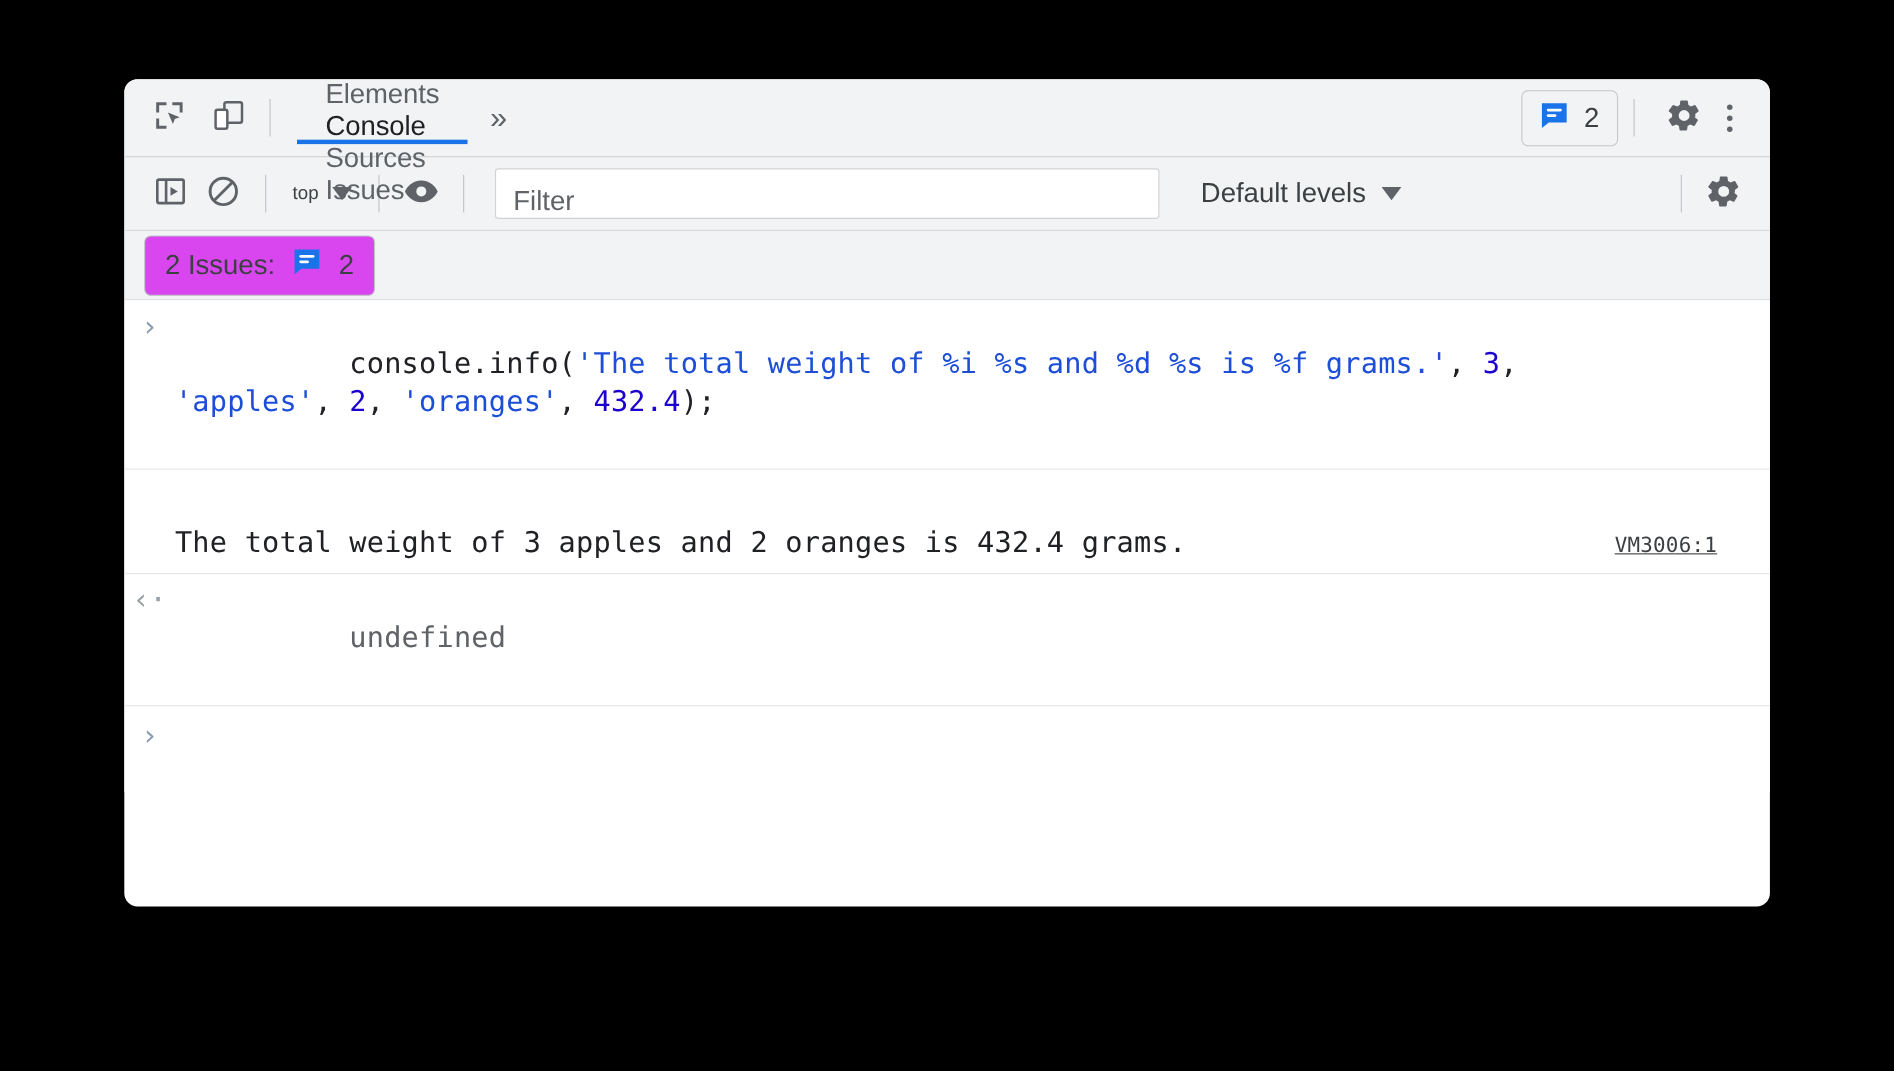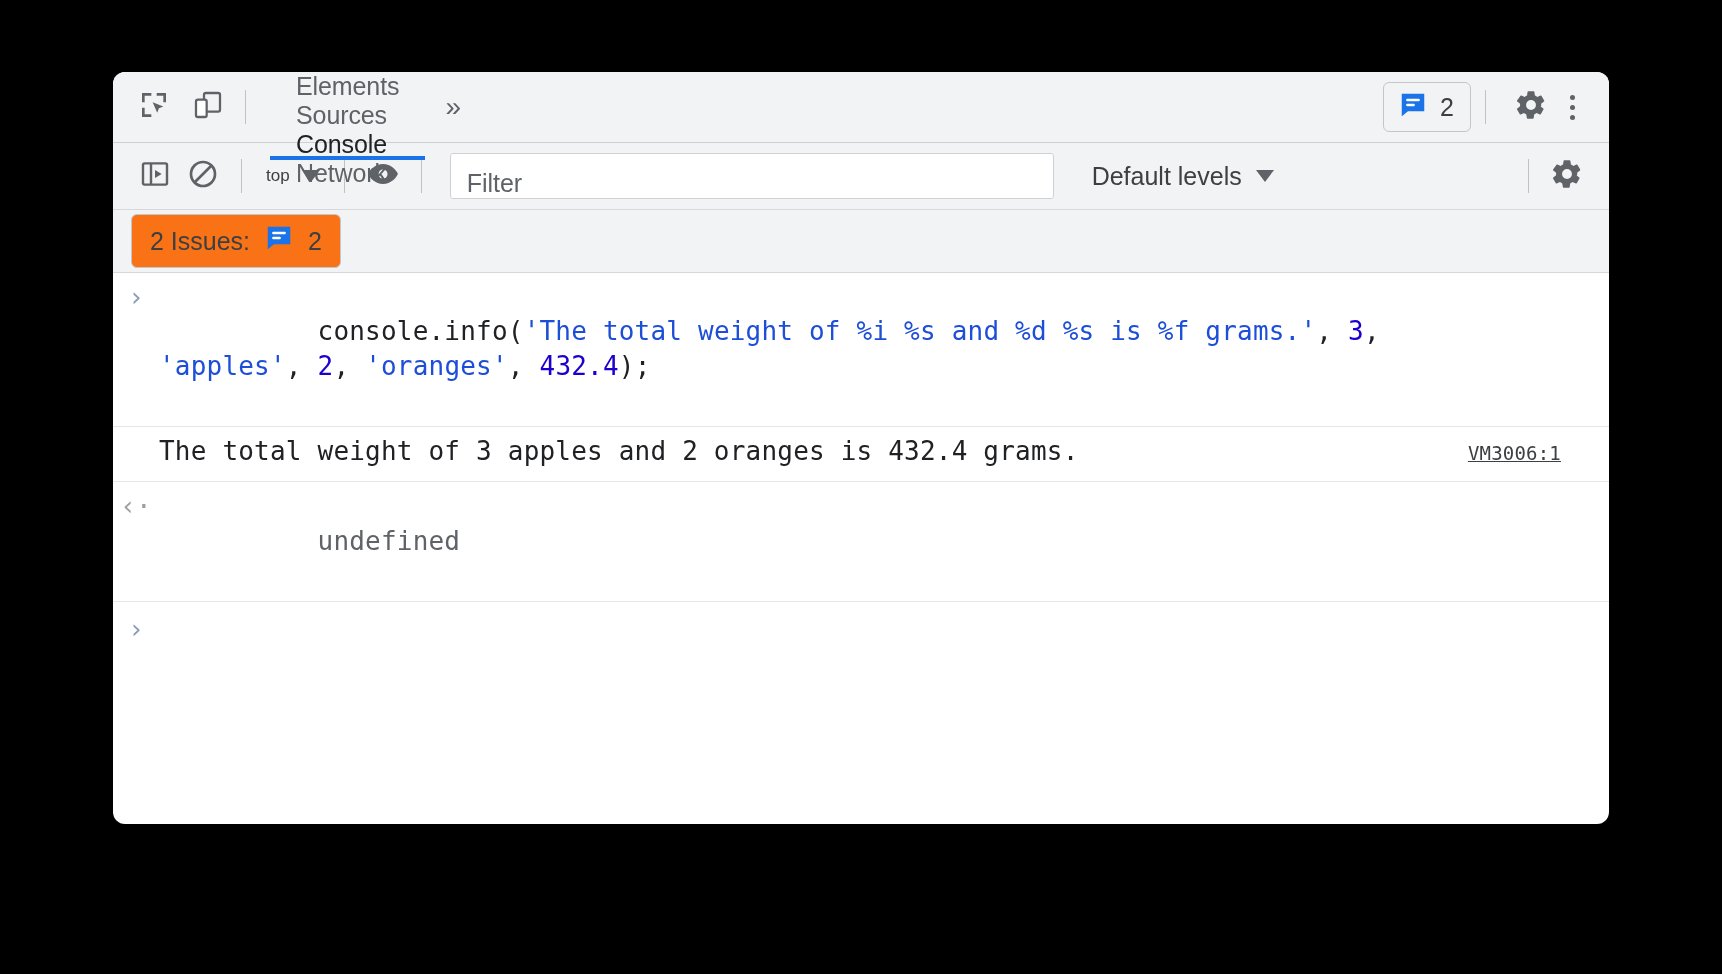--- a/index.html
+++ b/index.html
@@ -225,21 +225,21 @@
     align-items: center;
     padding-left: 18px;
     border-bottom: 1px solid #d6d9dc;
   }
   .issues-btn {
     display: flex;
     align-items: center;
     gap: 14px;
     border: 1px solid #c4c7ca;
     border-radius: 6px;
-    background: #f97316;
+    background: #d946ef;
     padding: 8px 18px;
     font-size: 25px;
     color: #3c4043;
   }
 
   
   .console-body {
     background: #ffffff;
     height: 447px;
     overflow: hidden;
@@ -271,20 +271,21 @@
     padding-right: 20px;
     letter-spacing: 0.2px;
   }
   .s-str { color: #1d4ed8; }
   .s-num { color: #1c00cf; }
   .s-plain { color: #202124; margin-top: 18px; }
   .out-row {
     display: flex;
     justify-content: space-between;
     align-items: baseline;
+    margin-top: 43px;
   }
   .src-link {
     color: #3c4043;
     text-decoration: underline;
     font-size: 19px;
     padding-right: 28px;
     white-space: nowrap;
   }
   .undef {
     color: #5f6368;
@@ -318,28 +319,28 @@
           </svg>
         </span>
       </div>
 
       <div class="vdiv"></div>
 
       <div class="tabs">
         <div class="tab">
           <span>Elements</span>
         </div>
+        <div class="tab active">
+          <span>Console</span>
+        </div>
         <div class="tab">
           <span>Sources</span>
         </div>
-        <div class="tab active">
-          <span>Console</span>
-        </div>
         <div class="tab">
-          <span>Network</span>
+          <span>Issues</span>
         </div>
       </div>
 
       <div class="overflow">
         <span>»</span>
       </div>
 
       <div class="tabbar-right">
         <div class="issues-pill">
           <span>

